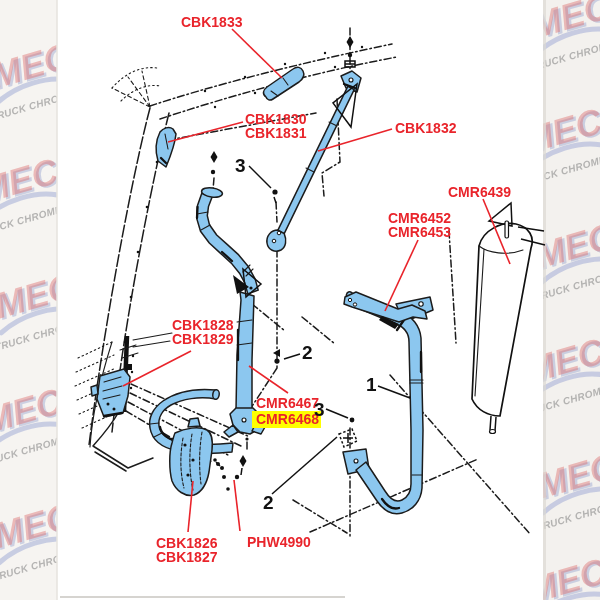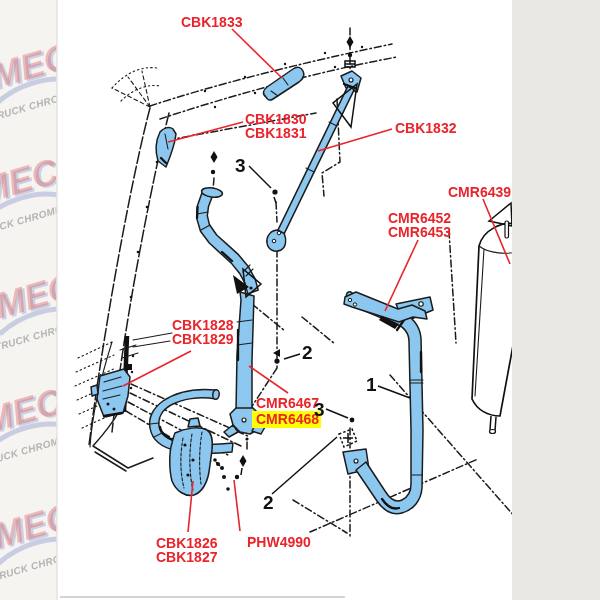--- a/index.html
+++ b/index.html
@@ -1,16 +1,16 @@
 <!DOCTYPE html>
 <html><head>
 <meta charset="utf-8">
 <style>
   html,body{margin:0;padding:0;background:#e9e7e3;}
-  .stage{position:relative;width:512px;height:600px;background:#fef9c3;overflow:hidden;
+  .stage{position:relative;width:600px;height:600px;background:#fef9c3;overflow:hidden;
          font-family:"Liberation Sans",sans-serif;}
   svg{position:absolute;left:0;top:0;}
   .ln{stroke:#1c1c1c;fill:none;stroke-width:1.5;stroke-linecap:round;stroke-linejoin:round;}
   .lnthin{stroke:#1c1c1c;fill:none;stroke-width:1.1;stroke-linecap:round;}
   .dd{stroke-dasharray:7 3 1.5 3;}
   .dot{stroke-dasharray:1.5 3;}
   .blue{fill:#8cc7ef;stroke:#1c1c1c;stroke-width:1.5;stroke-linejoin:round;}
   .dark{stroke:#111;stroke-width:2.3;fill:none;stroke-linecap:round;}
   .red{stroke:#e9242b;stroke-width:1.6;fill:none;}
   .blk{stroke:#111;stroke-width:1.5;fill:none;}

